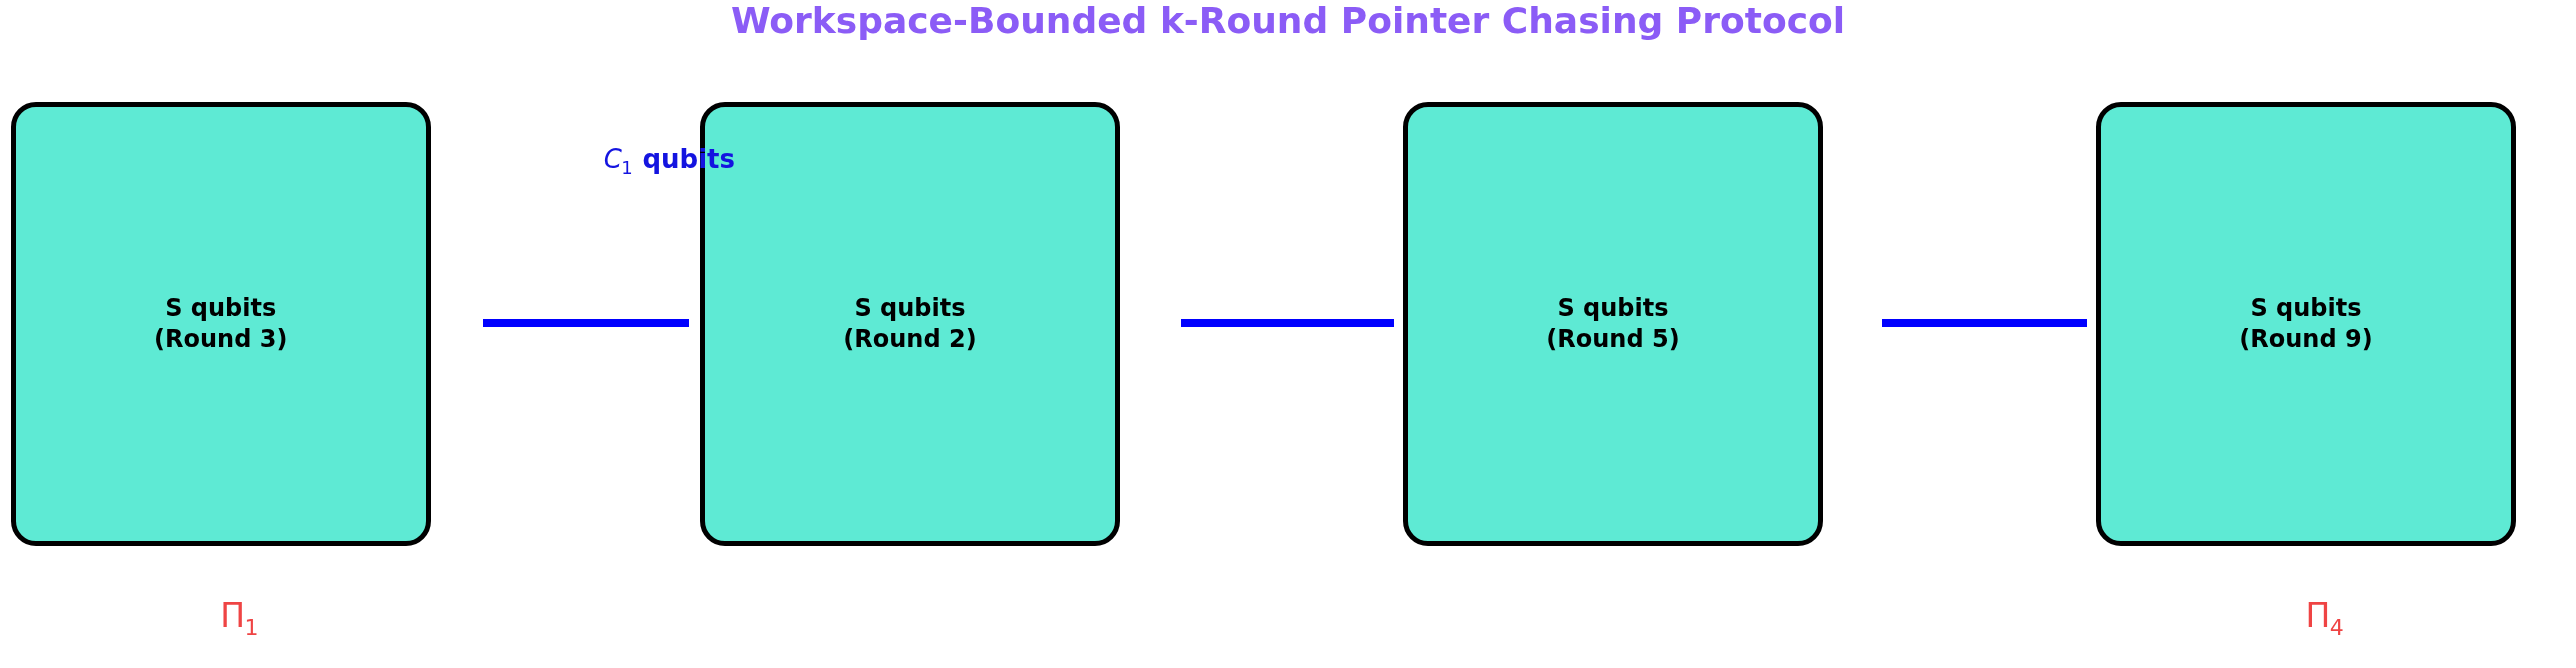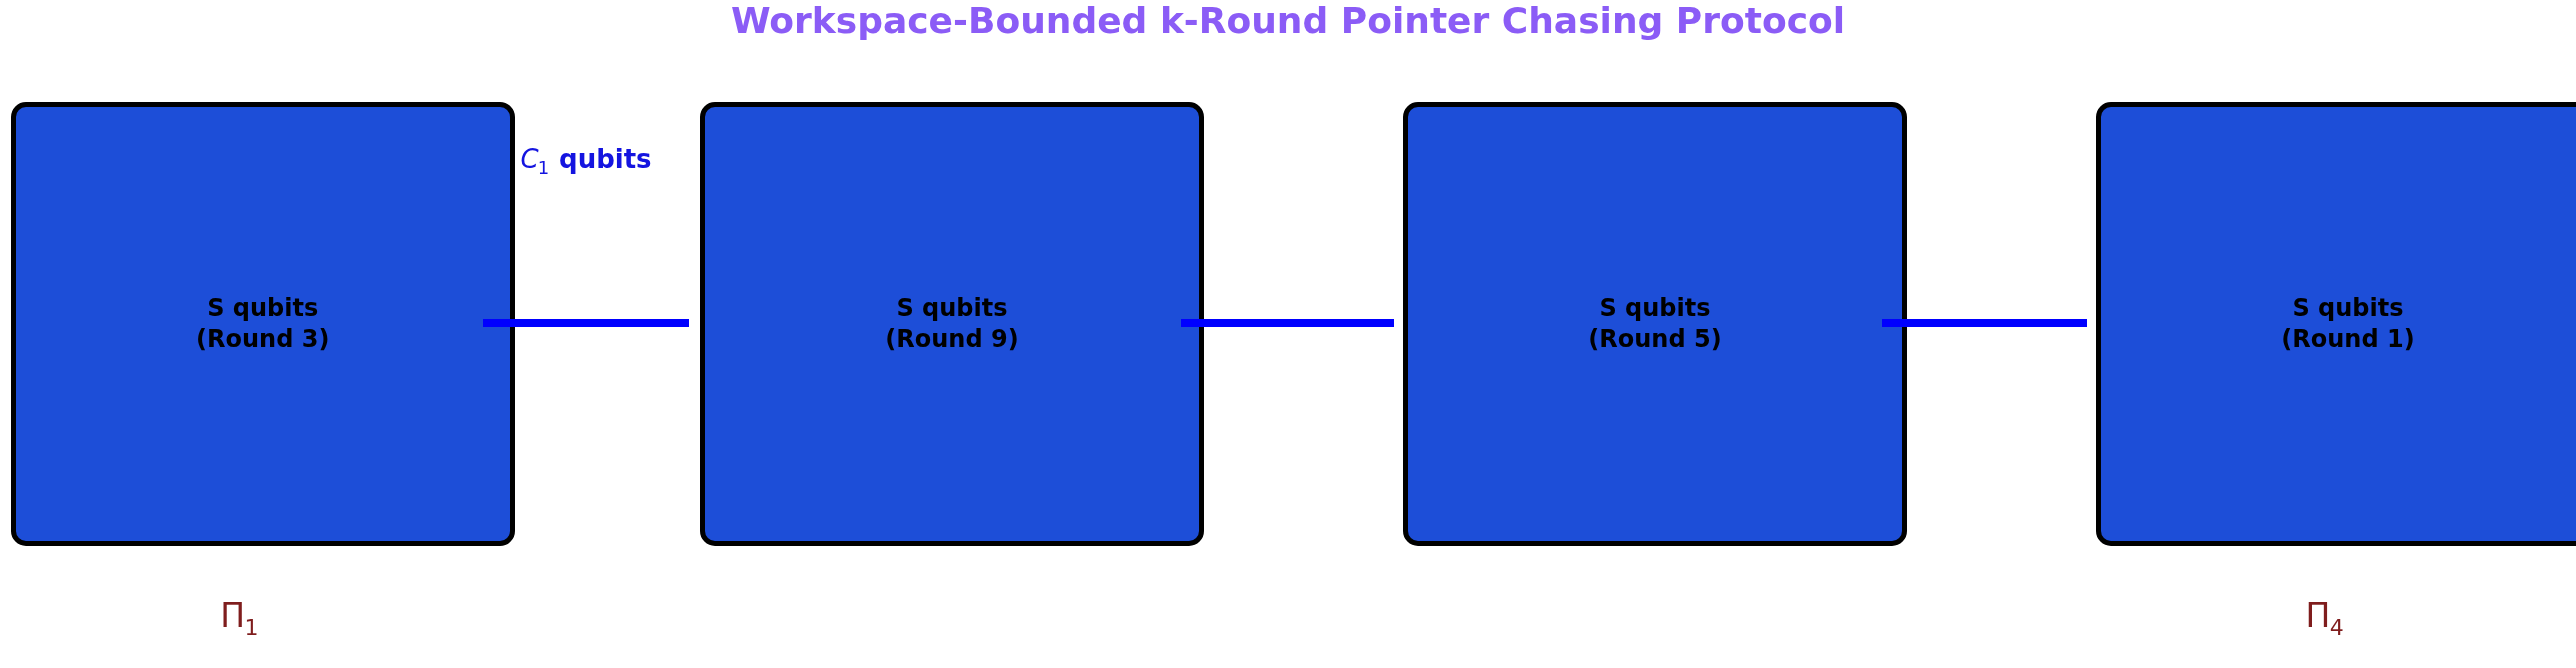--- a/index.html
+++ b/index.html
@@ -33,25 +33,25 @@
     line-height: 40px;
     letter-spacing: 0px;
     color: #8b5cf6;
     white-space: nowrap;
   }
 
   
   .round-box {
     position: absolute;
     top: 102px;
-    width: 504px;
+    width: 420px;
     height: 444px;
-    background: #1d4ed8;
+    background: #5eead4;
     border: 5.7px solid #000000;
-    border-radius: 15px;
+    border-radius: 25px;
     box-sizing: border-box;
     display: flex;
     flex-direction: column;
     align-items: center;
     justify-content: center;
   }
   .round-box .box-line {
     font-family: "DejaVu Sans", sans-serif;
     font-weight: bold;
     font-size: 24px;
@@ -75,21 +75,21 @@
   }
   #connector-1 { left: 483px;  width: 206px; }
   #connector-2 { left: 1181px; width: 213px; }
   #connector-3 { left: 1882px; width: 205px; }
 
   
   .connector-label {
     position: absolute;
     top: 144px;
     width: 298px;
-    text-align: center;
+    text-align: right;
     font-family: "DejaVu Sans", sans-serif;
     font-weight: bold;
     font-size: 26px;
     line-height: 31px;
     color: #1414E0;
     white-space: nowrap;
   }
   .connector-label .sym {
     font-style: italic;
     font-weight: normal;
@@ -110,21 +110,21 @@
   
   .pi-label {
     position: absolute;
     top: 596px;
     width: 458px;
     text-align: center;
     font-family: "DejaVu Sans", sans-serif;
     font-weight: normal;
     font-size: 33px;
     line-height: 40px;
-    color: #7f1d1d;
+    color: #ef4444;
     white-space: nowrap;
   }
   .pi-label .sub {
     font-size: 22px;
     position: relative;
     top: 7.8px;
     left: -0.7px;
   }
   #pi-label-1 { left: 10.7px;   }
   #pi-label-2 { left: 700px;  }
@@ -138,31 +138,31 @@
 
   <div class="diagram-title">Workspace-Bounded k-Round Pointer Chasing Protocol</div>
 
   <div class="round-box" id="box-1">
     <div class="box-line">S qubits</div>
     <div class="box-line">(Round 3)</div>
   </div>
 
   <div class="round-box" id="box-2">
     <div class="box-line">S qubits</div>
-    <div class="box-line">(Round 9)</div>
+    <div class="box-line">(Round 2)</div>
   </div>
 
   <div class="round-box" id="box-3">
     <div class="box-line">S qubits</div>
     <div class="box-line">(Round 5)</div>
   </div>
 
   <div class="round-box" id="box-4">
     <div class="box-line">S qubits</div>
-    <div class="box-line">(Round 1)</div>
+    <div class="box-line">(Round 9)</div>
   </div>
 
   <div class="connector-line" id="connector-1"></div>
   <div class="connector-line" id="connector-2"></div>
   <div class="connector-line" id="connector-3"></div>
 
   <div class="connector-label" id="connector-label-1">
     <span class="sym">C</span><span class="sub">1</span>&nbsp;<span>qubits</span>
   </div>
 

